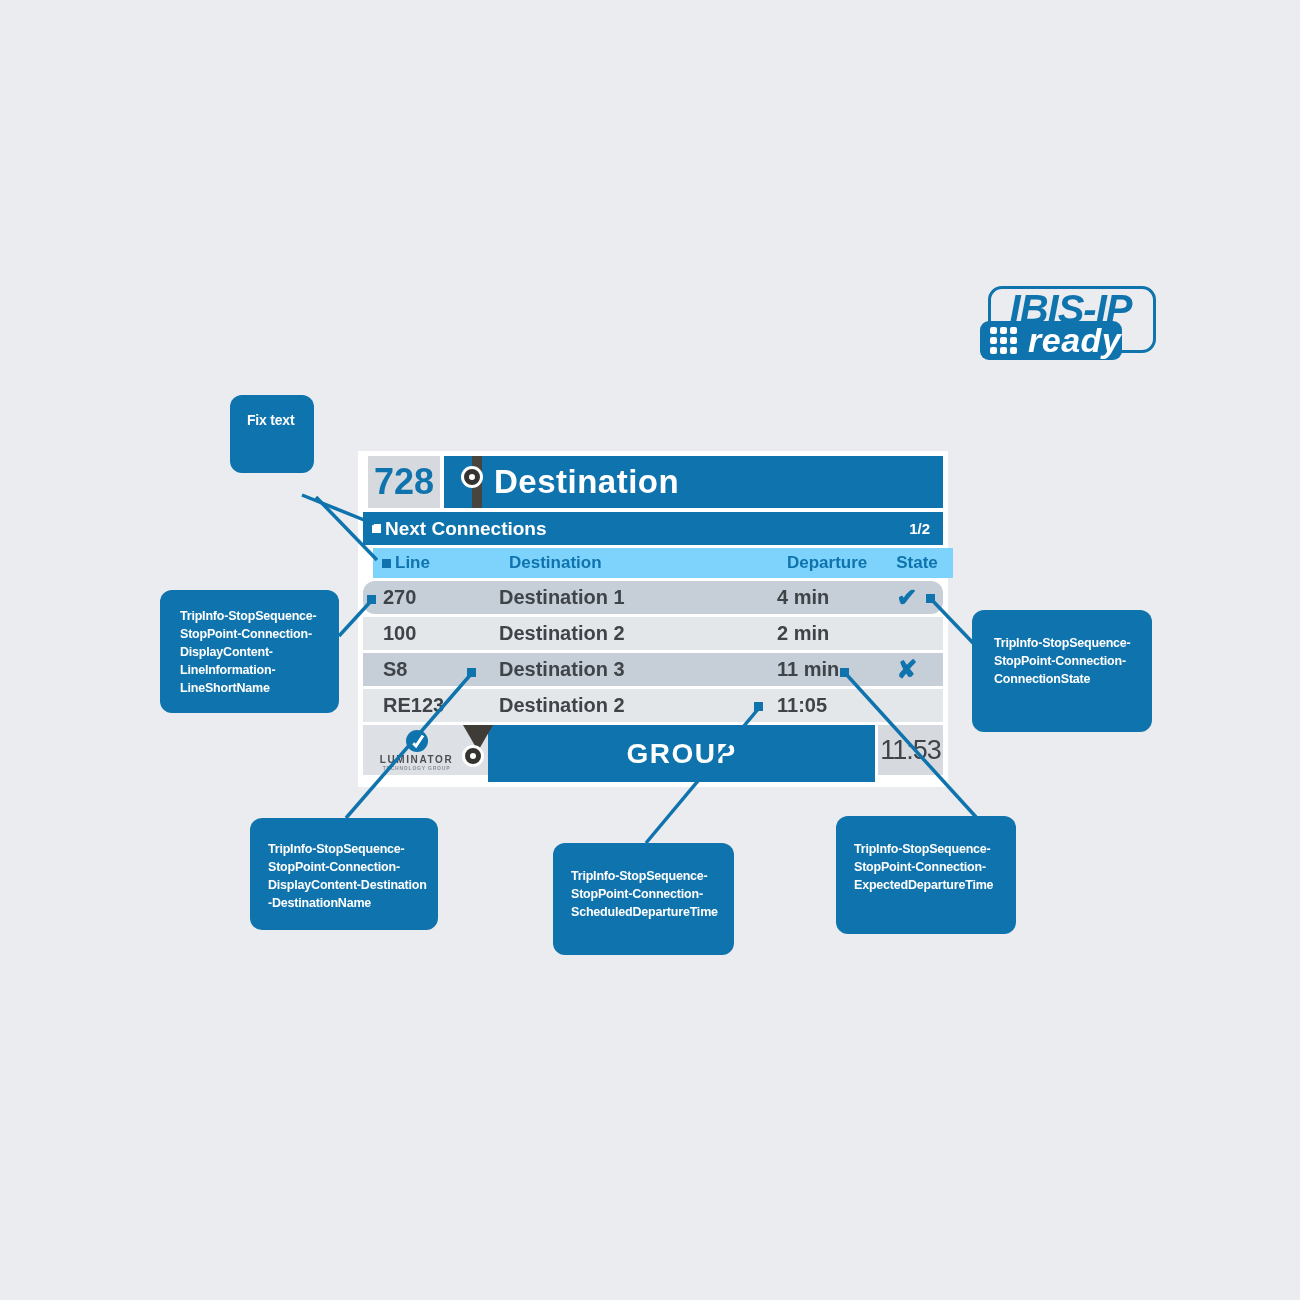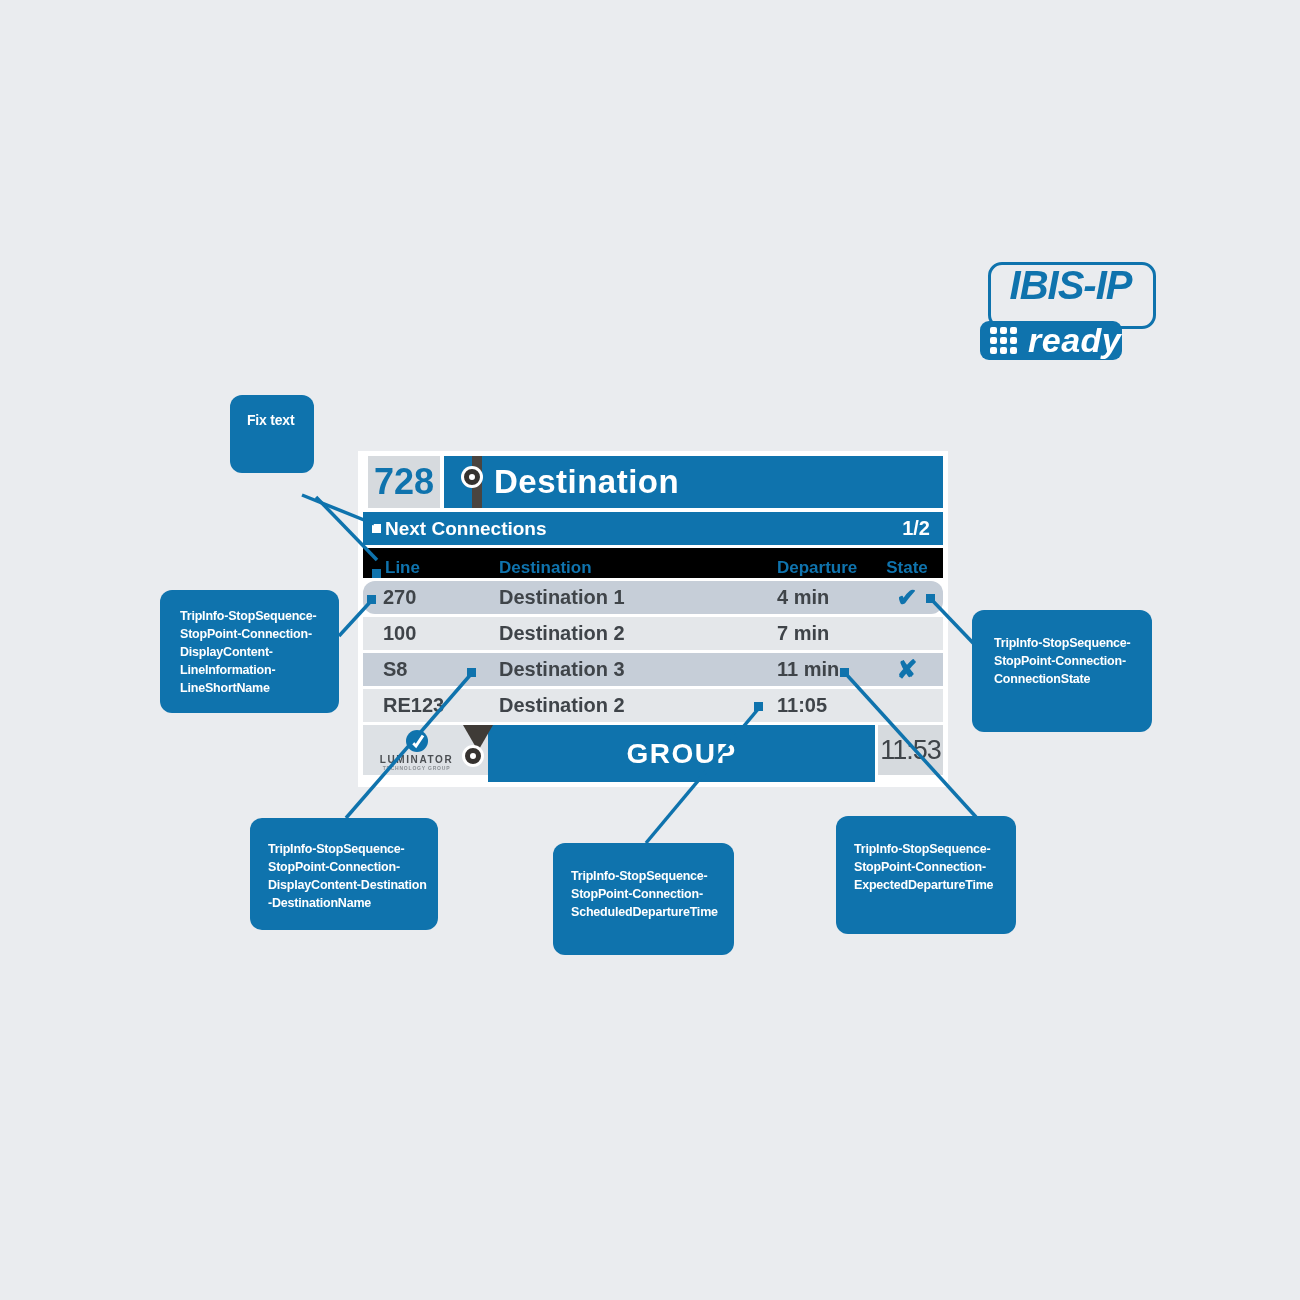--- a/index.html
+++ b/index.html
@@ -6,21 +6,21 @@
     --accent:#0f73ad; --page_bg:#eaecef; --panel_bg:#ffffff;
     --row_dark:#c6ced8; --row_light:#e4e7ea; --box_gray:#d6dade;
     --footer_gray:#dde1e5; --dark:#3f4449; --stripe_dark:#4a443f;
   }
   *{margin:0;padding:0;box-sizing:border-box;}
   html,body{width:1300px;height:1300px;}
   body{font-family:"Liberation Sans",sans-serif;background:var(--page_bg);}
   #stage{position:relative;width:1300px;height:1300px;background:var(--page_bg);overflow:hidden;}
 
   
-  .badge-outline{position:absolute;left:988px;top:262px;width:168px;height:67px;
+  .badge-outline{position:absolute;left:988px;top:286px;width:168px;height:67px;
     border:3px solid var(--accent);border-radius:14px;
     display:flex;align-items:center;justify-content:center;padding:0 9px 20px 6px;}
   .badge-title{color:var(--accent);font-weight:bold;font-style:italic;font-size:40px;letter-spacing:-1px;}
   .badge-fill{position:absolute;left:980px;top:321px;width:142px;height:39px;background:var(--accent);
     border-radius:9px;display:flex;align-items:center;padding-left:10px;gap:11px;}
   .dots{display:grid;grid-template-columns:repeat(3,7px);grid-auto-rows:7px;gap:3px;}
   .dots span{background:#fff;border-radius:2px;}
   .badge-sub{color:#fff;font-weight:bold;font-style:italic;font-size:34px;letter-spacing:0.5px;}
 
   
@@ -30,26 +30,26 @@
   .hdr-line span{color:var(--accent);font-weight:bold;font-size:36px;}
   .hdr-main{position:absolute;left:86px;top:5px;width:499px;height:52px;background:var(--accent);
     display:flex;align-items:center;padding-left:50px;}
   .hdr-main span{color:#fff;font-weight:bold;font-size:33px;letter-spacing:0.5px;}
   .route-stripe{position:absolute;left:114px;top:5px;width:10px;height:52px;background:var(--stripe_dark);}
   .route-circle{position:absolute;left:106px;top:18px;width:16px;height:16px;background:#fff;
     border:5px solid #35322f;border-radius:50%;box-shadow:0 0 0 3px #fff;}
   .ncbar{position:absolute;left:5px;top:61px;width:580px;height:33px;background:var(--accent);
     display:flex;align-items:center;}
   .ncbar .txt{color:#fff;font-weight:bold;font-size:19px;margin-left:4px;}
-  .ncbar .pg{position:absolute;right:13px;color:#fff;font-weight:bold;font-size:20px;}
+  .ncbar .pg{position:absolute;right:13px;color:#fff;font-weight:bold;font-size:15px;}
   .bullet{width:9px;height:9px;display:inline-block;flex:0 0 9px;}
   .bullet.white{background:#fff;margin-left:9px;}
   .bullet.blue{background:var(--accent);margin-left:9px;}
-  .thead{position:absolute;left:5px;top:97px;width:580px;height:30px;background:#000000;
-    display:flex;align-items:flex-end;}
+  .thead{position:absolute;left:15px;top:97px;width:580px;height:30px;background:#7dd3fc;
+    display:flex;align-items:center;}
   .thead span{color:var(--accent);font-weight:bold;font-size:17px;}
   .c-line{position:absolute;left:22px;}
   .c-dest{position:absolute;left:136px;}
   .c-dep{position:absolute;left:414px;}
   .c-state{position:absolute;left:508px;width:72px;text-align:center;}
   .trow{position:absolute;left:5px;width:580px;height:33px;display:flex;align-items:center;}
   .trow.dark{background:var(--row_dark);} .trow.light{background:var(--row_light);}
   .trow span{color:var(--dark);font-weight:bold;font-size:20px;}
   .trow .st{font-size:25px;color:var(--accent);}
   .r0{top:130px;border-radius:12px;} .r1{top:166px;} .r2{top:202px;} .r3{top:238px;}
@@ -139,21 +139,21 @@
 
     <div class="trow dark r0">
       <span class="c-line" style="left:20px;">270</span>
       <span class="c-dest">Destination 1</span>
       <span class="c-dep">4 min</span>
       <span class="c-state st">✔</span>
     </div>
     <div class="trow light r1">
       <span class="c-line" style="left:20px;">100</span>
       <span class="c-dest">Destination 2</span>
-      <span class="c-dep">7 min</span>
+      <span class="c-dep">2 min</span>
       <span class="c-state st"></span>
     </div>
     <div class="trow dark r2">
       <span class="c-line" style="left:20px;">S8</span>
       <span class="c-dest">Destination 3</span>
       <span class="c-dep">11 min</span>
       <span class="c-state st">✘</span>
     </div>
     <div class="trow light r3">
       <span class="c-line" style="left:20px;">RE123</span>

